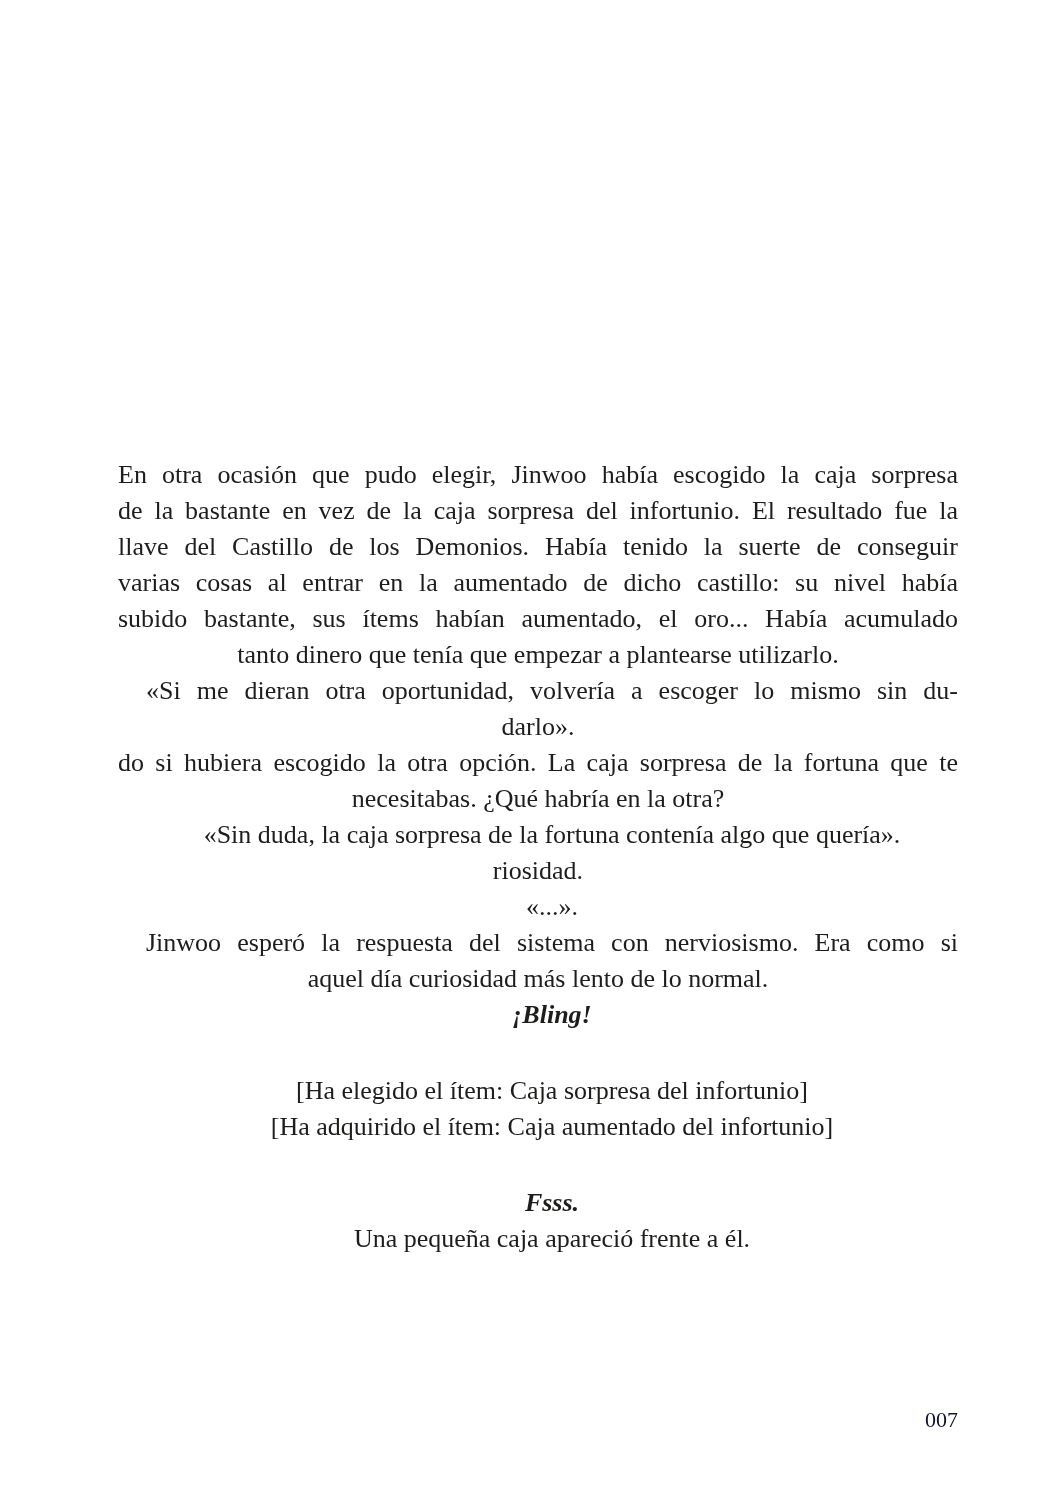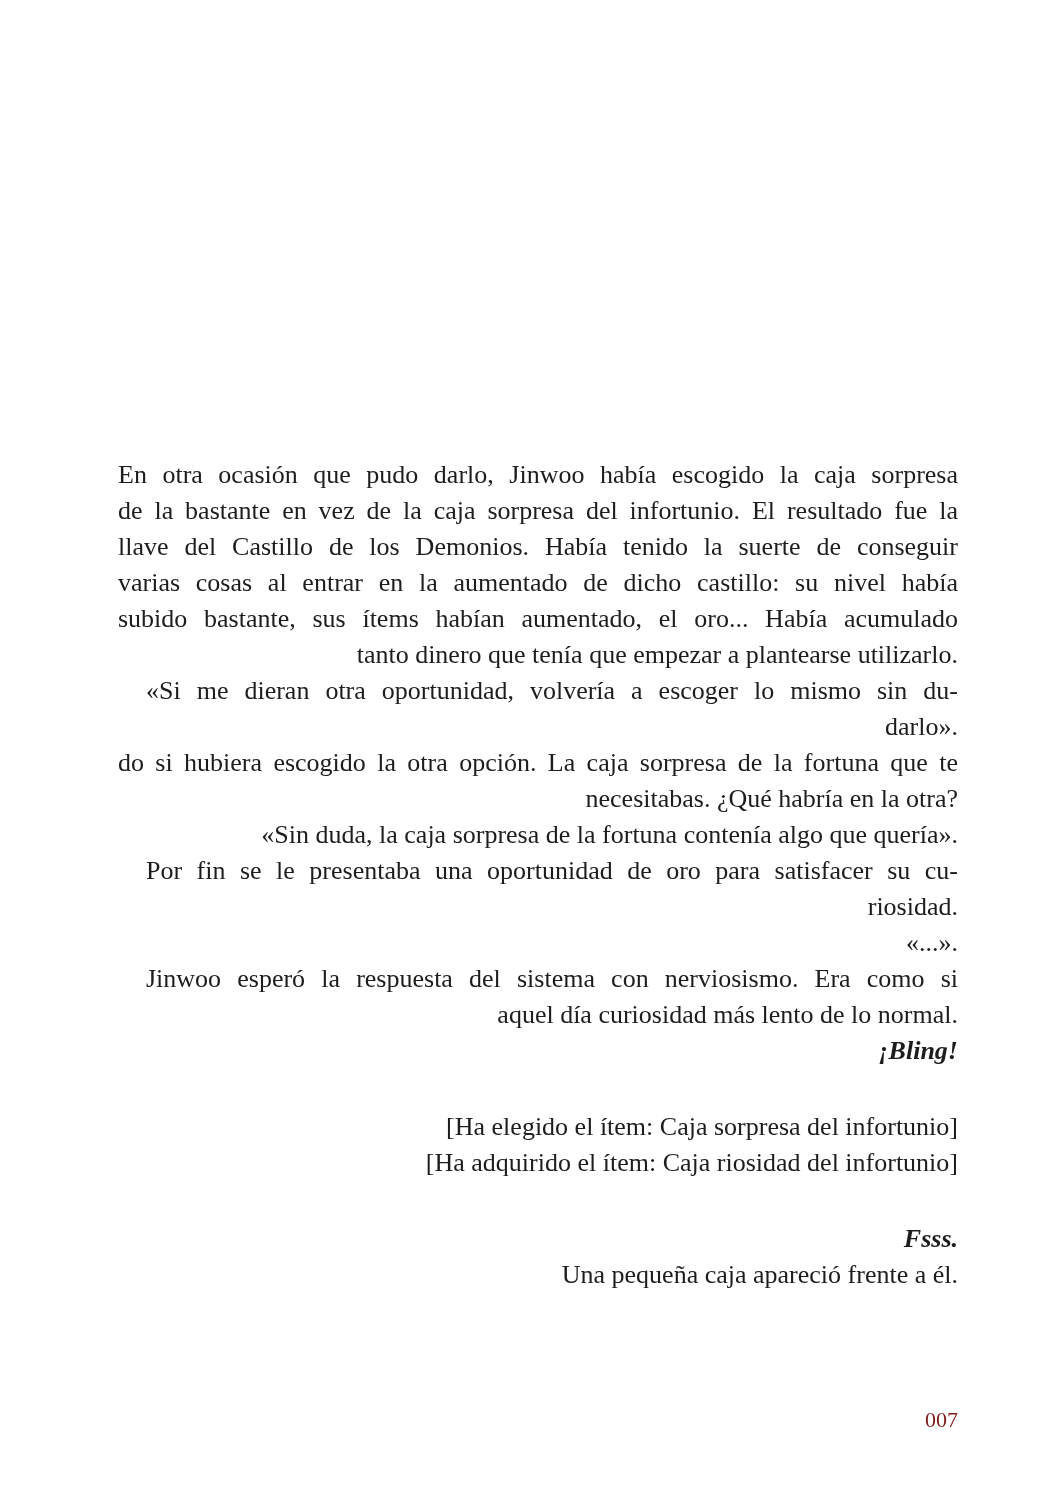--- a/index.html
+++ b/index.html
@@ -19,21 +19,21 @@
   .text-block {
     position: absolute;
     left: 118px;
     top: 457px;
     width: 840px;
   }
   .line {
     height: 36px;
     line-height: 36px;
     font-size: 26px;
-    text-align: right;
+    text-align: center;
     white-space: normal;
     overflow: visible;
   }
   .line.justify {
     text-align: justify;
     text-align-last: justify;
   }
   .line.indent {
     text-indent: 28px;
   }
@@ -45,46 +45,45 @@
     height: 40px;
   }
   .page-number {
     position: absolute;
     left: 118px;
     top: 1406px;
     width: 840px;
     text-align: right;
     font-size: 22px;
     line-height: 28px;
-    color: #7f1d1d;
+    color: #0f172a;
   }
 </style>
 </head>
 <body>
 
 <div class="page">
   <div class="text-block">
-      <div class="line justify">En otra ocasión que pudo darlo, Jinwoo había escogido la caja sorpresa</div>
+      <div class="line justify">En otra ocasión que pudo elegir, Jinwoo había escogido la caja sorpresa</div>
       <div class="line justify">de la bastante en vez de la caja sorpresa del infortunio. El resultado fue la</div>
       <div class="line justify">llave del Castillo de los Demonios. Había tenido la suerte de conseguir</div>
       <div class="line justify">varias cosas al entrar en la aumentado de dicho castillo: su nivel había</div>
       <div class="line justify">subido bastante, sus ítems habían aumentado, el oro... Había acumulado</div>
       <div class="line">tanto dinero que tenía que empezar a plantearse utilizarlo.</div>
       <div class="line indent justify">«Si me dieran otra oportunidad, volvería a escoger lo mismo sin du-</div>
       <div class="line">darlo».</div>
       <div class="line justify">do si hubiera escogido la otra opción. La caja sorpresa de la fortuna que te</div>
       <div class="line">necesitabas. ¿Qué habría en la otra?</div>
       <div class="line indent">«Sin duda, la caja sorpresa de la fortuna contenía algo que quería».</div>
-      <div class="line indent justify">Por fin se le presentaba una oportunidad de oro para satisfacer su cu-</div>
       <div class="line">riosidad.</div>
       <div class="line indent">«...».</div>
       <div class="line indent justify">Jinwoo esperó la respuesta del sistema con nerviosismo. Era como si</div>
       <div class="line">aquel día curiosidad más lento de lo normal.</div>
       <div class="line indent italic">¡Bling!</div>
       <div class="line blank"></div>
       <div class="line indent">[Ha elegido el ítem: Caja sorpresa del infortunio]</div>
-      <div class="line indent">[Ha adquirido el ítem: Caja riosidad del infortunio]</div>
+      <div class="line indent">[Ha adquirido el ítem: Caja aumentado del infortunio]</div>
       <div class="line blank"></div>
       <div class="line indent italic">Fsss.</div>
       <div class="line indent">Una pequeña caja apareció frente a él.</div>
     </div>
   <div class="page-number">007</div>
 </div>
 
 </body></html>

